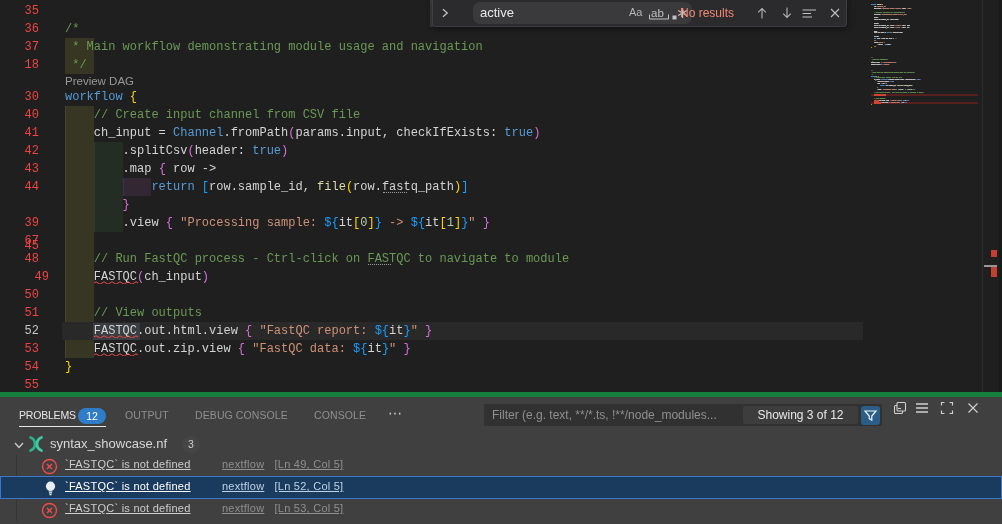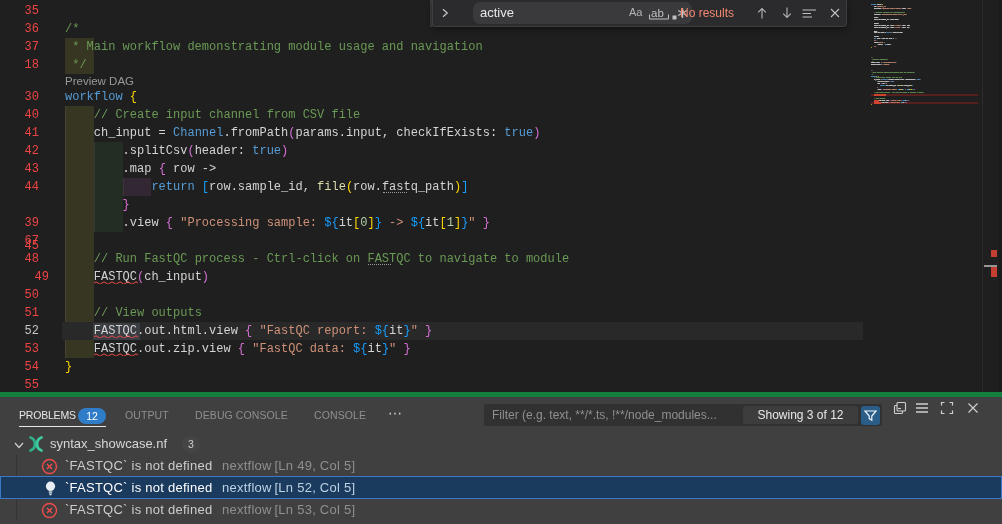--- a/index.html
+++ b/index.html
@@ -14,21 +14,21 @@
   .c-kw  { color:#569cd6; }
   .c-orc { color:#d670d6; }
   .c-gold{ color:#ffd700; }
   .c-bb  { color:#179fff; }
   .c-fn  { color:#dcdcaa; }
   .c-str { color:#ce9178; }
   .c-num { color:#b5cea8; }
   .band { position:absolute; }
   .sans { font-family:"Liberation Sans", sans-serif; }
   .mml { position:relative !important; left:0 !important; font-weight:bold; -webkit-text-stroke:1.6px currentColor; }
-  .msg { position:absolute; font-size:13px; letter-spacing:0.25px; }
+  .msg { position:absolute; font-size:11px; letter-spacing:0.25px;text-decoration:underline; }
 </style>
 </head>
 <body>
 <div id="root">
 
   <div id="bands">
 
     <div class="band" style="left:65px;top:38px;width:29px;height:36px;background:rgba(255,255,64,0.105);"></div>
     <div class="band" style="left:65px;top:106px;width:29px;height:252px;background:rgba(255,255,64,0.105);"></div>
 

